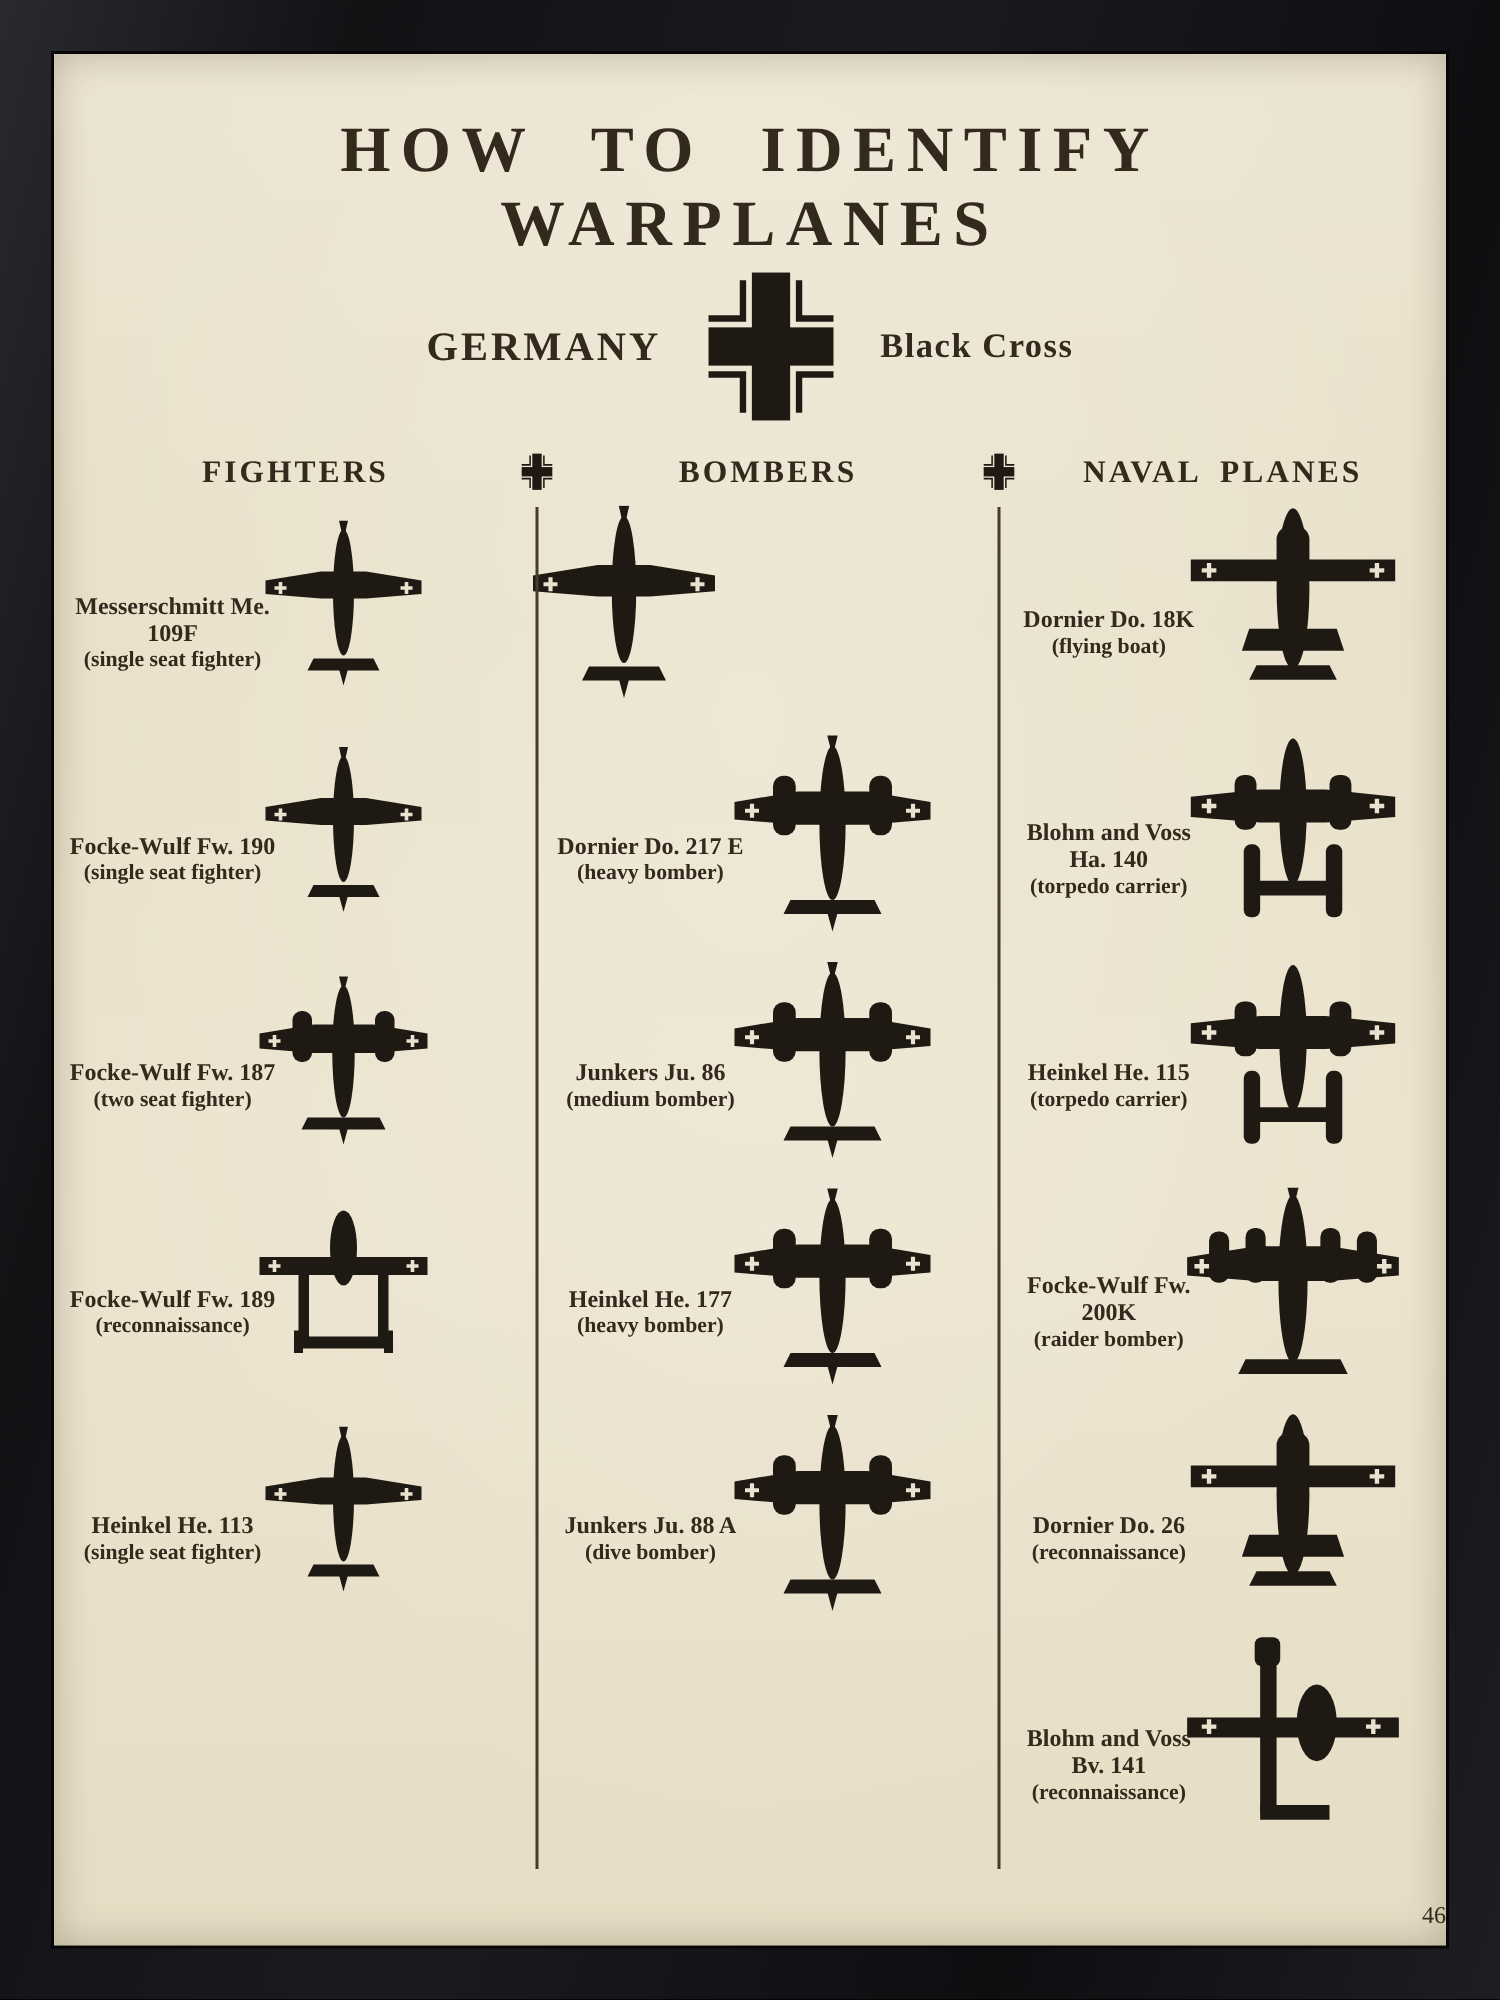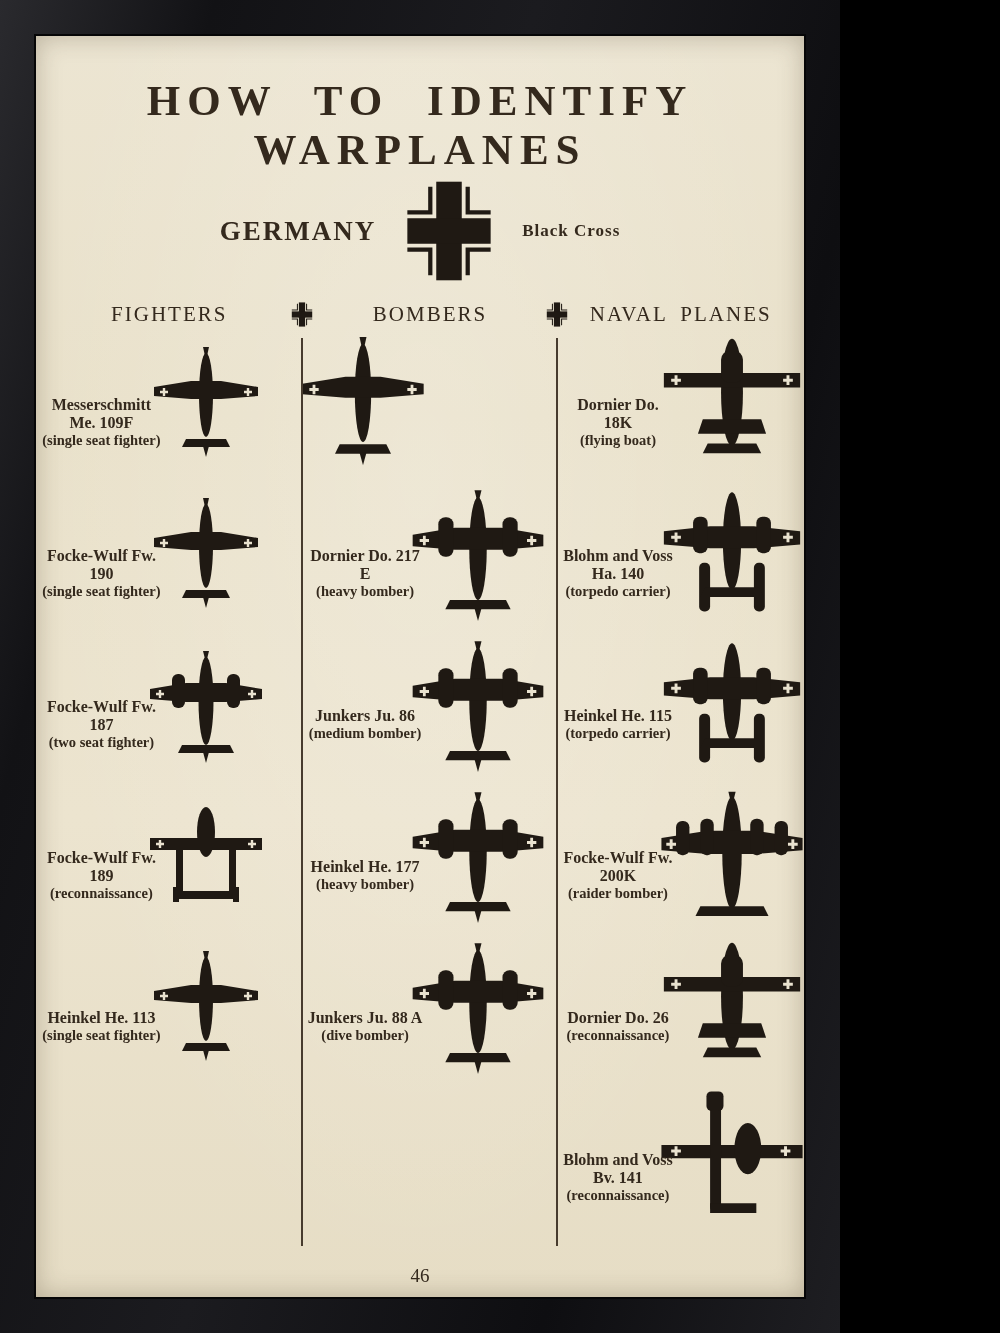--- a/index.html
+++ b/index.html
@@ -1,18 +1,18 @@
 <!DOCTYPE html>
 <html style="--paper: #ebe3ce; --ink: #34291d; --silhouette: #1f1913; --frame: #141417;"><head>
 <meta charset="utf-8">
 <style>
   html,body{margin:0;padding:0;background:#000;}
   *{box-sizing:border-box;}
   .frame{
-    width:840px;height:1333px;position:relative;
+    width:1000px;height:1333px;position:relative;
     background:linear-gradient(105deg,#2a2a2e 0%,#121215 18%,#1b1b1f 45%,#0e0e11 75%,#1e1e22 100%);
     padding:36px;
     font-family:"Liberation Serif","DejaVu Serif",serif;
   }
   .paper{
     width:100%;height:100%;position:relative;overflow:hidden;
     background:
       radial-gradient(ellipse at 50% 35%, rgba(255,255,255,.20), rgba(255,255,255,0) 70%),
       linear-gradient(180deg,#ece5d2 0%,#e9e1ca 30%,#ece4cf 62%,#e6ddc5 100%);
     box-shadow:0 0 0 2px #060607, inset 0 0 26px rgba(60,45,25,.28);
@@ -20,53 +20,53 @@
   }
   .page-title{
     margin:40px 20px 0;text-align:center;
     font-size:43px;font-weight:700;letter-spacing:7px;word-spacing:20px;
     color:var(--ink,#34291d);
   }
   .insignia-row{
     margin-top:6px;display:flex;align-items:center;justify-content:center;gap:26px;text-align:right;
   }
   .country-label{font-size:27px;font-weight:700;letter-spacing:2px;}
-  .insignia-label{font-size:17px;font-weight:700;letter-spacing:1px;font-family:Liberation Serif, serif;}
+  .insignia-label{font-size:23px;font-weight:700;letter-spacing:1px;font-family:Liberation Serif, serif;}
   .big-cross{width:94px;height:102px;display:block;}
   .intro{
     margin:14px 26px 0;
     font-size:20px;line-height:1.32;text-align:justify;text-indent:30px;
     word-spacing:3px;
   }
   .chart{
     position:relative;margin:20px 0 0;height:952px;
     display:grid;grid-template-columns:34.7% 33.2% 32.1%;
   }
   .col h2{
     margin:0 15px 4px;text-align:center;
-    font-size:21px;font-weight:400;letter-spacing:2px;word-spacing:6px;
+    font-size:21px;font-weight:700;letter-spacing:2px;word-spacing:6px;
     color:var(--ink,#34291d);
   }
   .planes{display:flex;flex-direction:column;}
   .cell{height:151px;display:flex;align-items:center;justify-content:flex-start;padding-left:2%;}
   .plane-label{flex:0 0 46%;text-align:center;transform:translateY(16px);}
   .plane-name{font-size:16px;font-weight:700;}
   .plane-sub{font-size:14.5px;font-weight:700;}
   .sil{flex:0 0 auto;width:120px;height:120px;margin-left:-6%;}
   .col-1 .sil{width:140px;height:140px;}
   .col-2 .sil{width:146px;height:146px;}
   .divider{
     position:absolute;top:36px;bottom:8px;width:2px;
     background:#473b2e;transform:translateX(-50%);
   }
   .div-cross{position:absolute;top:0;width:23px;height:25px;transform:translateX(-50%);}
   .d1{left:34.7%;} .d2{left:67.9%;}
   .page-number{
     position:absolute;bottom:10px;left:0;width:100%;
-    text-align:center;font-size:19px;color:var(--ink,#34291d);
+    text-align:right;font-size:16px;color:var(--ink,#34291d);
   }
   .defs{position:absolute;width:0;height:0;overflow:hidden;}
 </style>
 </head>
 <body>
 
 <svg class="defs" aria-hidden="true" xmlns="http://www.w3.org/2000/svg">
   <defs>
     <symbol id="insignia" viewBox="0 0 110 120">
       <rect x="40" y="2" width="30" height="116" fill="#1f1913"></rect>

